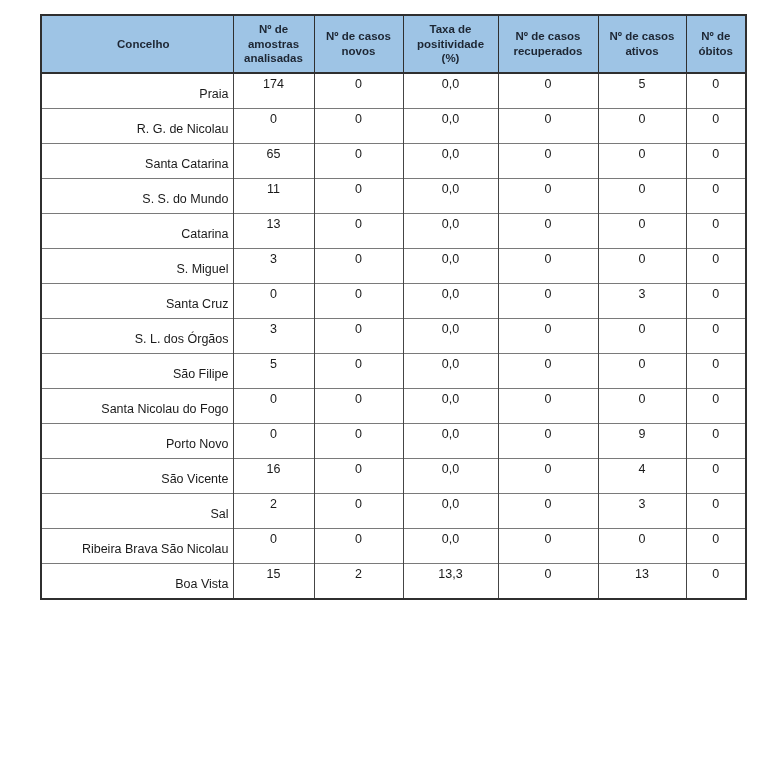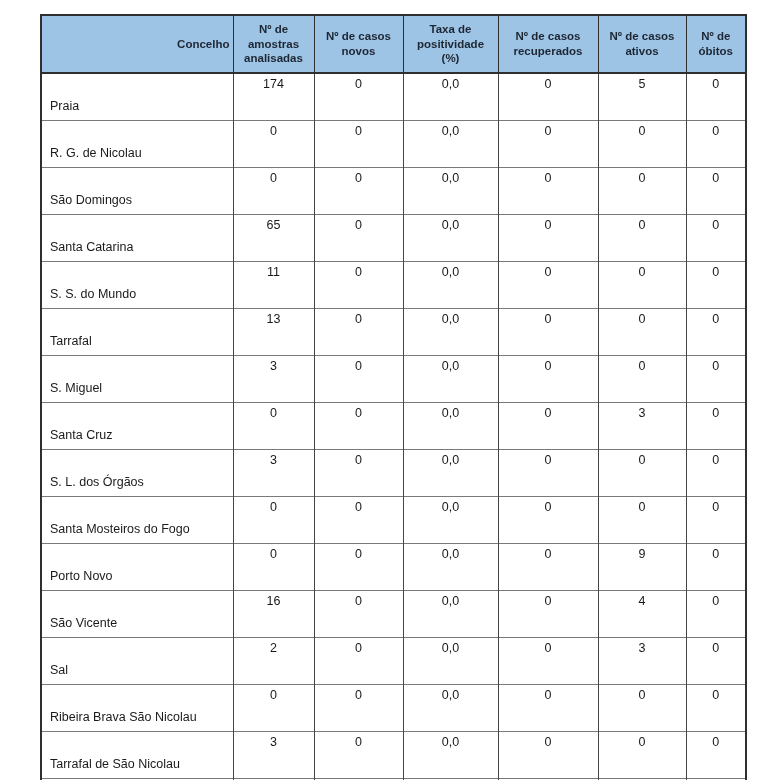--- a/index.html
+++ b/index.html
@@ -33,35 +33,35 @@
     font-size:11.5px;
     line-height:1.3;
     height:52px;
     text-align:center;
     vertical-align:middle;
     padding:2px 3px;
     border-left:1px solid var(--border-dark);
     border-bottom:2px solid var(--border-dark);
   }
   table.stats th.col-name{
-    text-align:right;
+    text-align:center;
     padding-left:15px;
   }
   table.stats td{
     font-size:12.5px;
     height:27px;
     border-left:1px solid var(--border-mid);
     border-top:1px solid var(--border-light);
     padding:0 3px;
     background:#ffffff;
   }
   table.stats td.name-cell{
-    text-align:left;
+    text-align:right;
     vertical-align:bottom;
-    padding:12px 4px 7px 8px;
+    padding:0 4px 7px 8px;
     white-space:nowrap;
   }
   table.stats td.num-cell{
     text-align:center;
     vertical-align:top;
     padding-top:3px;
   }
   table.stats th:first-child,
   table.stats td:first-child{border-left:none;}
 </style>
@@ -103,48 +103,39 @@
         <tr>
           <td class="name-cell">R. G. de Nicolau</td>
           <td class="num-cell">0</td>
           <td class="num-cell">0</td>
           <td class="num-cell">0,0</td>
           <td class="num-cell">0</td>
           <td class="num-cell">0</td>
           <td class="num-cell">0</td>
         </tr>
         <tr>
-          <td class="name-cell">São Domingos</td>
-          <td class="num-cell">0</td>
-          <td class="num-cell">0</td>
-          <td class="num-cell">0,0</td>
-          <td class="num-cell">0</td>
-          <td class="num-cell">0</td>
-          <td class="num-cell">0</td>
-        </tr>
-        <tr>
           <td class="name-cell">Santa Catarina</td>
           <td class="num-cell">65</td>
           <td class="num-cell">0</td>
           <td class="num-cell">0,0</td>
           <td class="num-cell">0</td>
           <td class="num-cell">0</td>
           <td class="num-cell">0</td>
         </tr>
         <tr>
           <td class="name-cell">S. S. do Mundo</td>
           <td class="num-cell">11</td>
           <td class="num-cell">0</td>
           <td class="num-cell">0,0</td>
           <td class="num-cell">0</td>
           <td class="num-cell">0</td>
           <td class="num-cell">0</td>
         </tr>
         <tr>
-          <td class="name-cell">Tarrafal</td>
+          <td class="name-cell">Catarina</td>
           <td class="num-cell">13</td>
           <td class="num-cell">0</td>
           <td class="num-cell">0,0</td>
           <td class="num-cell">0</td>
           <td class="num-cell">0</td>
           <td class="num-cell">0</td>
         </tr>
         <tr>
           <td class="name-cell">S. Miguel</td>
           <td class="num-cell">3</td>
@@ -166,21 +157,30 @@
         <tr>
           <td class="name-cell">S. L. dos Órgãos</td>
           <td class="num-cell">3</td>
           <td class="num-cell">0</td>
           <td class="num-cell">0,0</td>
           <td class="num-cell">0</td>
           <td class="num-cell">0</td>
           <td class="num-cell">0</td>
         </tr>
         <tr>
-          <td class="name-cell">Santa Mosteiros do Fogo</td>
+          <td class="name-cell">São Filipe</td>
+          <td class="num-cell">5</td>
+          <td class="num-cell">0</td>
+          <td class="num-cell">0,0</td>
+          <td class="num-cell">0</td>
+          <td class="num-cell">0</td>
+          <td class="num-cell">0</td>
+        </tr>
+        <tr>
+          <td class="name-cell">Santa Nicolau do Fogo</td>
           <td class="num-cell">0</td>
           <td class="num-cell">0</td>
           <td class="num-cell">0,0</td>
           <td class="num-cell">0</td>
           <td class="num-cell">0</td>
           <td class="num-cell">0</td>
         </tr>
         <tr>
           <td class="name-cell">Porto Novo</td>
           <td class="num-cell">0</td>
@@ -204,29 +204,20 @@
           <td class="num-cell">2</td>
           <td class="num-cell">0</td>
           <td class="num-cell">0,0</td>
           <td class="num-cell">0</td>
           <td class="num-cell">3</td>
           <td class="num-cell">0</td>
         </tr>
         <tr>
           <td class="name-cell">Ribeira Brava São Nicolau</td>
           <td class="num-cell">0</td>
-          <td class="num-cell">0</td>
-          <td class="num-cell">0,0</td>
-          <td class="num-cell">0</td>
-          <td class="num-cell">0</td>
-          <td class="num-cell">0</td>
-        </tr>
-        <tr>
-          <td class="name-cell">Tarrafal de São Nicolau</td>
-          <td class="num-cell">3</td>
           <td class="num-cell">0</td>
           <td class="num-cell">0,0</td>
           <td class="num-cell">0</td>
           <td class="num-cell">0</td>
           <td class="num-cell">0</td>
         </tr>
         <tr>
           <td class="name-cell">Boa Vista</td>
           <td class="num-cell">15</td>
           <td class="num-cell">2</td>

